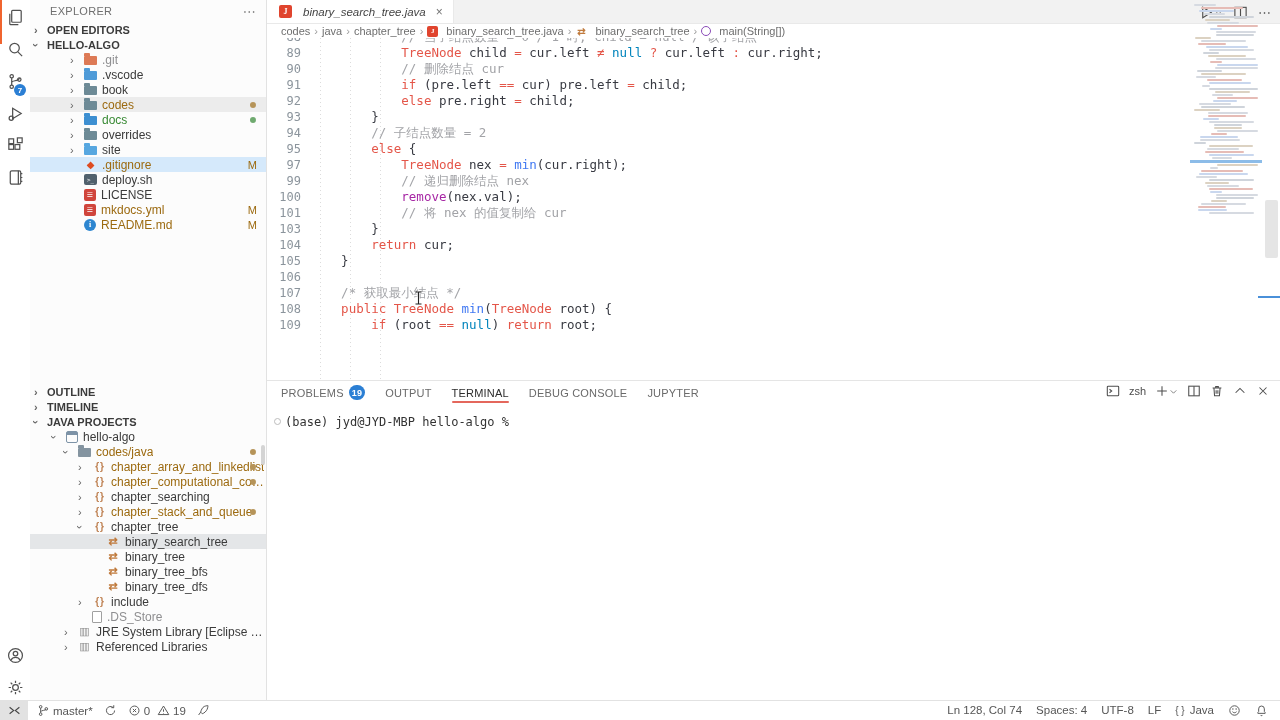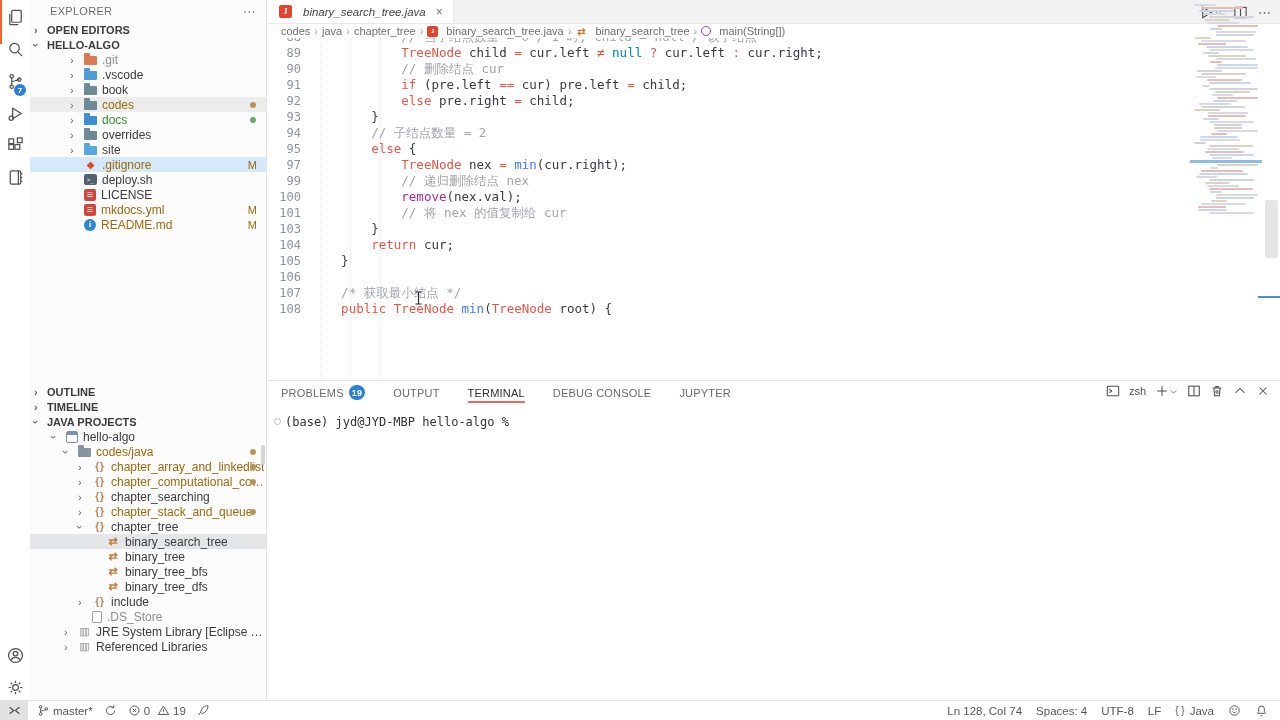--- a/index.html
+++ b/index.html
@@ -78,37 +78,37 @@
   .minimap{position:absolute;top:4px;right:18px;width:72px;cursor:pointer}
   .mm-line{height:2px;margin-bottom:1px;border-radius:1px}
   .mm-band{height:3px;margin-bottom:1px;background:#8cbce8}
   .ov-ruler{position:absolute;right:0;top:0;width:18px;bottom:0}
   .sb-thumb{position:absolute;right:2px;top:200px;width:13px;height:58px;background:#cfcfcf;opacity:.55;border-radius:2px;cursor:pointer}
   .cursor-marker{position:absolute;right:0;top:296px;width:22px;height:2px;background:#4a90d9}
   .ibeam{position:absolute;left:414px;top:291px;z-index:6}
 
   
   .panel{position:absolute;left:267px;top:380px;width:1013px;height:320px;background:#fff;border-top:1px solid #e5e5e5;z-index:3}
-  .ptabs{display:flex;align-items:flex-start;height:23px;padding-left:14px;gap:28px;font-size:11px;color:#6a6a6a;letter-spacing:.2px}
+  .ptabs{display:flex;align-items:flex-start;height:23px;padding-left:14px;gap:20px;font-size:11px;color:#6a6a6a;letter-spacing:.2px}
   .ptab{position:relative;height:23px;display:flex;align-items:center;gap:5px;cursor:pointer}
   .ptab.active{color:#2d2d2d}
   .ptab.active::after{content:"";position:absolute;left:0;right:0;bottom:1px;height:2px;background:#e4675c;border-radius:1px}
   .pbadge{min-width:15px;height:15px;padding:0 3px;border-radius:8px;background:#2b7fd4;color:#fff;font-size:9px;display:flex;align-items:center;justify-content:center;font-weight:700}
   .pactions{position:absolute;right:10px;top:3px;display:flex;align-items:center;gap:9px;color:#4d4d4d;font-size:11px}
   .pactions svg{width:14px;height:14px;display:block}
   .shell-label{color:#4d4d4d}
   .term{position:relative;padding:11px 0 0 18px;font-family:"DejaVu Sans Mono",monospace;font-size:12px;color:#333}
   .termdot{position:absolute;left:7px;top:14px;width:7px;height:7px;border:1px solid #bdbdbd;border-radius:50%}
 
   
   .status{position:absolute;left:0;top:700px;width:1280px;height:20px;background:#fff;border-top:1px solid #e2e2e2;display:flex;align-items:center;font-size:11.5px;color:#565656;z-index:7}
   .st-remote{width:28px;height:100%;background:#e2e2e2;display:flex;align-items:center;justify-content:center;flex:none;cursor:pointer}
   .st-left{display:flex;align-items:center;gap:11px;margin-left:9px}
   .st-item{display:flex;align-items:center;gap:3px;cursor:pointer}
-  .st-right{margin-left:auto;display:flex;align-items:center;gap:14px;margin-right:12px}
+  .st-right{margin-left:auto;display:flex;align-items:flex-start;gap:14px;margin-right:12px}
   .status svg{width:13px;height:13px;display:block}
   .st-braces{font-size:10px;letter-spacing:0;margin-right:2px}
 </style>
 </head>
 <body>
 
 <div id="root">
 
   <div class="abar">
     <div class="active-strip"></div>
@@ -457,20 +457,24 @@
             <span class="lnum">106</span>
             <span class="ctext"><span></span></span>
           </div>
           <div class="cline">
             <span class="lnum">107</span>
             <span class="ctext"><span>    </span><span class="tk-c">/* 获取最小结点 */</span></span>
           </div>
           <div class="cline">
             <span class="lnum">108</span>
             <span class="ctext"><span>    </span><span class="tk-k">public</span><span> </span><span class="tk-t">TreeNode</span><span> </span><span class="tk-fb">min</span><span>(</span><span class="tk-t">TreeNode</span><span> root) {</span></span>
+          </div>
+          <div class="cline">
+            <span class="lnum">109</span>
+            <span class="ctext"><span>        </span><span class="tk-k">if</span><span> (root </span><span class="tk-o">==</span><span> </span><span class="tk-n">null</span><span>) </span><span class="tk-k">return</span><span> root;</span></span>
           </div>
         </div>
     </div>
     <div class="minimap" id="minimap">
         <div class="mm-line" style="margin-left: 4px; width: 22px; background: rgb(214, 218, 225);"></div>
         <div class="mm-line" style="margin-left: 11px; width: 42px; background: rgb(230, 188, 182);"></div>
         <div class="mm-line" style="margin-left: 9px; width: 35px; background: rgb(201, 215, 238);"></div>
         <div class="mm-line" style="margin-left: 14px; width: 21px; background: rgb(214, 218, 225);"></div>
         <div class="mm-line" style="margin-left: 19px; width: 45px; background: rgb(207, 212, 219);"></div>
         <div class="mm-line" style="margin-left: 15px; width: 25px; background: rgb(220, 210, 194);"></div>

